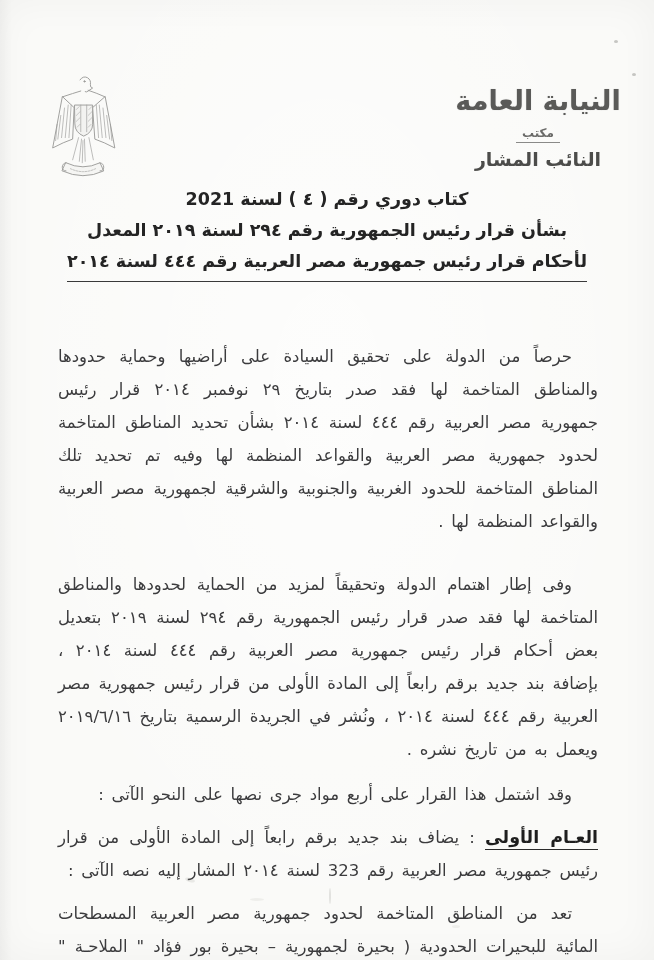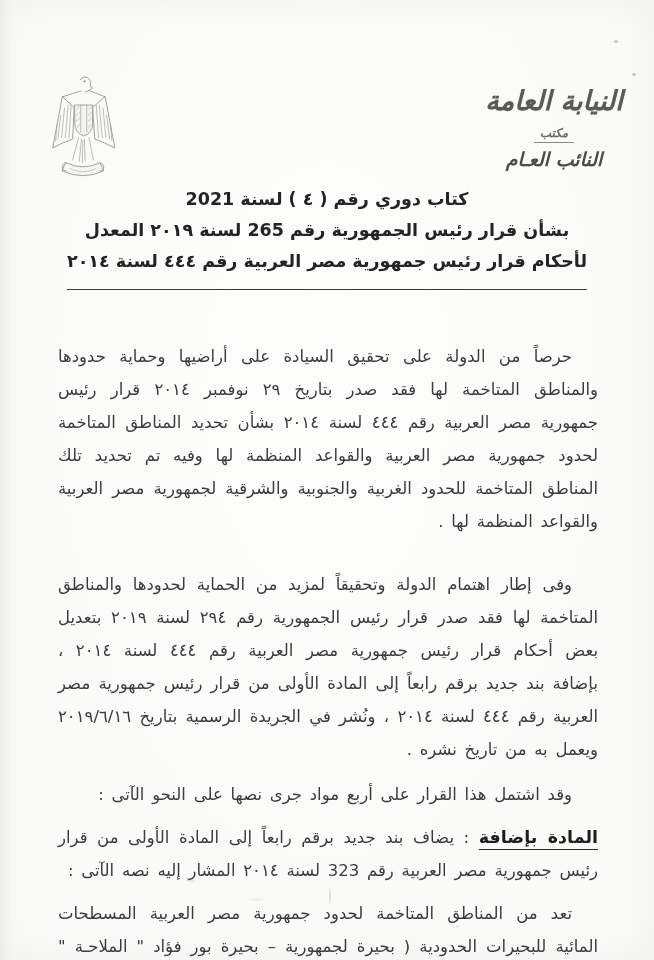--- a/index.html
+++ b/index.html
@@ -11,42 +11,42 @@
     background-image:
       radial-gradient(ellipse at 50% 40%, rgba(255,255,255,.6), rgba(0,0,0,0) 70%),
       linear-gradient(90deg, rgba(0,0,0,.03), rgba(0,0,0,0) 12px);
     font-family:"DejaVu Sans", sans-serif;
     direction:rtl;
     overflow:hidden;
     box-shadow:inset 0 0 40px rgba(0,0,0,.04);
   }
   
   .emblem{position:absolute;left:46px;top:70px;width:74px;height:116px;}
-  .org-block{position:absolute;left:auto;right:0;top:84px;width:200px;text-align:center;color:#555;font-style:italic;}
+  .org-block{position:absolute;left:auto;right:16px;top:84px;width:200px;text-align:center;color:#555;}
   .org-title{
     font-size:27px;font-weight:bold;color:#5a5a58;
     letter-spacing:1px;line-height:1.25;
     text-shadow:0 0 1px rgba(90,90,88,.35);
   }
   .org-office{
     display:inline-block;margin-top:8px;
     font-size:12px;font-weight:bold;color:#6b6b69;letter-spacing:3px;
     border-bottom:1px solid #8a8a88;padding:0 6px 2px 6px;
   }
   .org-office-head{
     margin-top:5px;font-size:19px;font-weight:bold;color:#4c4c4a;letter-spacing:2px;
   }
   
   .title-block{
     position:absolute;top:184px;left:0;right:0;
     text-align:center;color:#242424;font-weight:bold;
   }
   .title-line{font-size:17.5px;line-height:31px;letter-spacing:.2px;}
   .title-line.underlined span{
-    display:inline-block;border-bottom:1.6px solid #3a3a3a;padding-bottom:12px;
+    display:inline-block;border-bottom:1.6px solid #3a3a3a;padding-bottom:4px;
   }
   
   .body-text{
     position:absolute;top:294px;right:56px;left:58px;
     color:#3b3b3d;font-size:16.5px;line-height:33px;
     text-align:justify;word-spacing:2.5px;letter-spacing:.2px;
   }
   .body-text p{margin:0;text-indent:26px;}
   .body-text p.gap-lg{margin-bottom:30px;margin-top:46px;}
   .body-text p.gap-md{margin-bottom:12px;}
@@ -91,36 +91,36 @@
     <path d="M44,88 L36,118 M48,90 L45,120 M52,90 L53,120 M58,88 L64,118 M50,92 L49,122" stroke-width="0.9"></path>
 
     <path d="M27,122 q23,11 46,0 l5,11 q-28,13 -56,0 z" fill="#f5f5f3"></path>
     <path d="M27,122 q-5,1 -5,6 q0,5 5,5 M73,122 q5,1 5,6 q0,5 -5,5"></path>
     <path d="M33,130 q9,4 17,4 q9,0 17,-4" stroke-width="0.8" stroke-dasharray="2.5 1.6"></path>
   </svg>
 
   <div class="org-block">
     <div class="org-title">النيابة العامة</div>
     <div><span class="org-office">مكتب</span></div>
-    <div class="org-office-head">النائب العـام</div>
+    <div class="org-office-head">النائب المشار</div>
   </div>
 
   <div class="title-block">
     <div class="title-line">كتاب دوري رقم ( ٤ ) لسنة 2021</div>
-    <div class="title-line">بشأن قرار رئيس الجمهورية رقم 265 لسنة ٢٠١٩ المعدل</div>
+    <div class="title-line">بشأن قرار رئيس الجمهورية رقم ٢٩٤ لسنة ٢٠١٩ المعدل</div>
     <div class="title-line underlined">
       <span>لأحكام قرار رئيس جمهورية مصر العربية رقم ٤٤٤ لسنة ٢٠١٤</span>
     </div>
   </div>
 
   <div class="body-text">
     <p class="gap-lg">حرصاً من الدولة على تحقيق السيادة على أراضيها وحماية حدودها والمناطق المتاخمة لها فقد صدر بتاريخ ٢٩ نوفمبر ٢٠١٤ قرار رئيس جمهورية مصر العربية رقم ٤٤٤ لسنة ٢٠١٤ بشأن تحديد المناطق المتاخمة لحدود جمهورية مصر العربية والقواعد المنظمة لها وفيه تم تحديد تلك المناطق المتاخمة للحدود الغربية والجنوبية والشرقية لجمهورية مصر العربية والقواعد المنظمة لها .</p>
     <p class="gap-md">وفى إطار اهتمام الدولة وتحقيقاً لمزيد من الحماية لحدودها والمناطق المتاخمة لها فقد صدر قرار رئيس الجمهورية رقم ٢٩٤ لسنة ٢٠١٩ بتعديل بعض أحكام قرار رئيس جمهورية مصر العربية رقم ٤٤٤ لسنة ٢٠١٤ ، بإضافة بند جديد برقم رابعاً إلى المادة الأولى من قرار رئيس جمهورية مصر العربية رقم ٤٤٤ لسنة ٢٠١٤ ، ونُشر في الجريدة الرسمية بتاريخ ٢٠١٩/٦/١٦ ويعمل به من تاريخ نشره .</p>
     <p class="gap-sm">وقد اشتمل هذا القرار على أربع مواد جرى نصها على النحو الآتى :</p>
-    <p class="article gap-sm"><span class="article-label">المادة بإضافة</span><span> : يضاف بند جديد برقم رابعاً إلى المادة الأولى من قرار رئيس جمهورية مصر العربية رقم 323 لسنة ٢٠١٤ المشار إليه نصه الآتى :</span></p>
+    <p class="article gap-sm"><span class="article-label">العـام الأولى</span><span> : يضاف بند جديد برقم رابعاً إلى المادة الأولى من قرار رئيس جمهورية مصر العربية رقم 323 لسنة ٢٠١٤ المشار إليه نصه الآتى :</span></p>
     <p>تعد من المناطق المتاخمة لحدود جمهورية مصر العربية المسطحات المائية للبحيرات الحدودية (  بحيرة لجمهورية – بحيرة بور فؤاد " الملاحـة " – بحيرة المنزلة</p>
   </div>
 
   <div class="speck s1"></div>
   <div class="speck s2"></div>
   <div class="speck s3"></div>
   <div class="speck s4"></div>
   <div class="speck s5"></div>
   <div class="speck s6"></div>
 </div>

